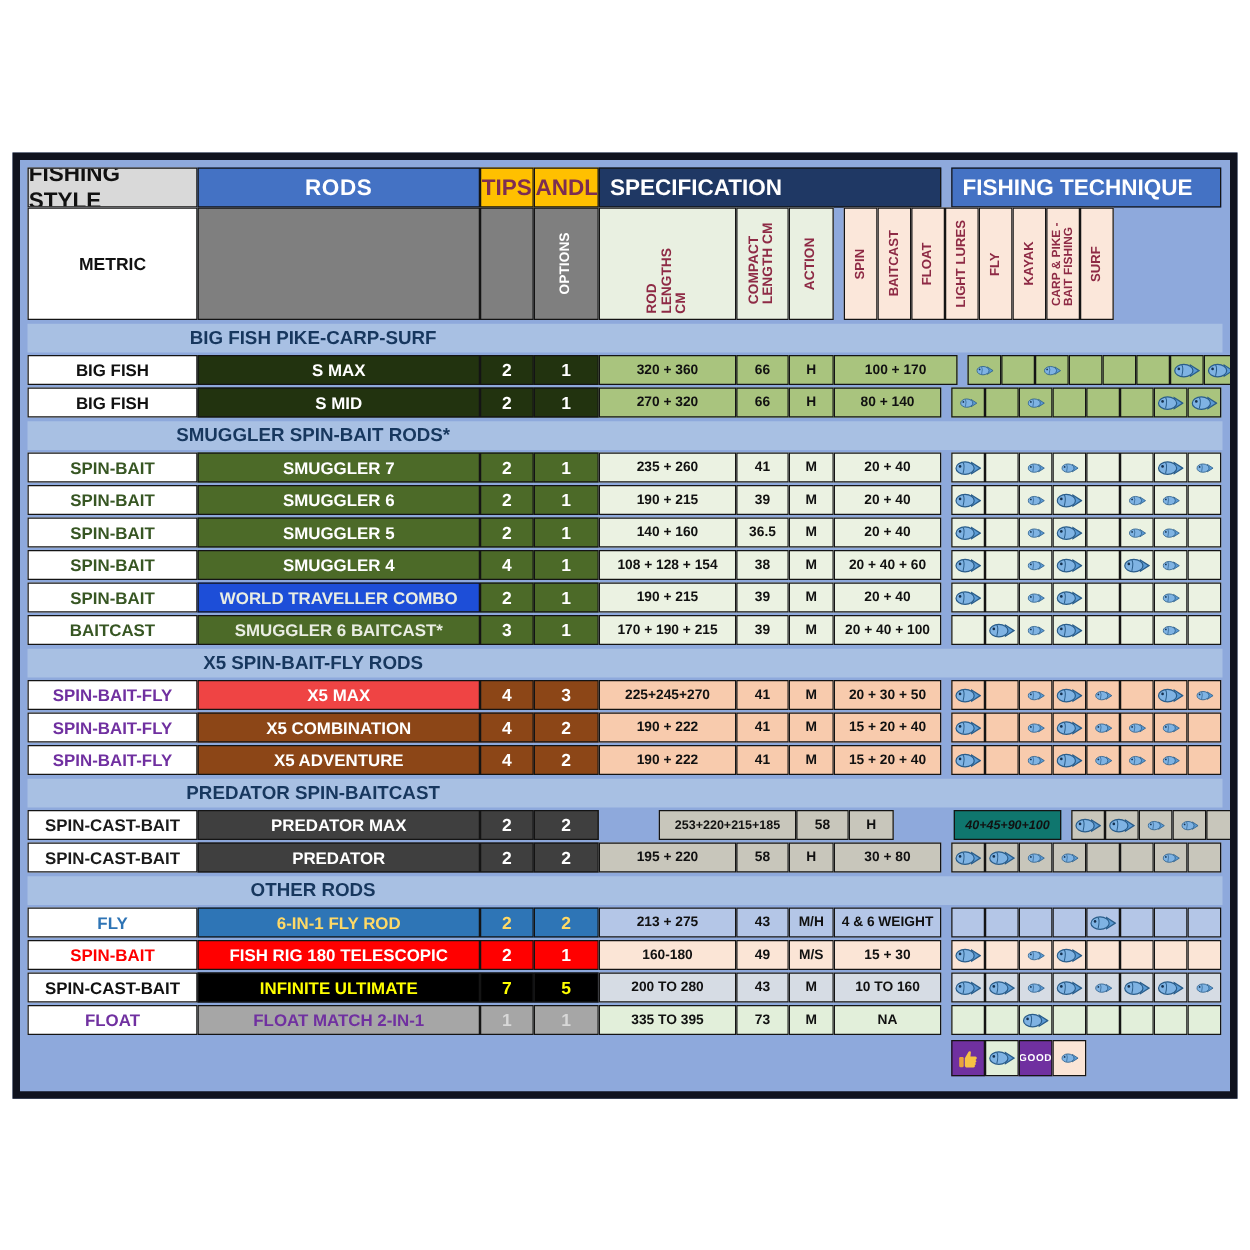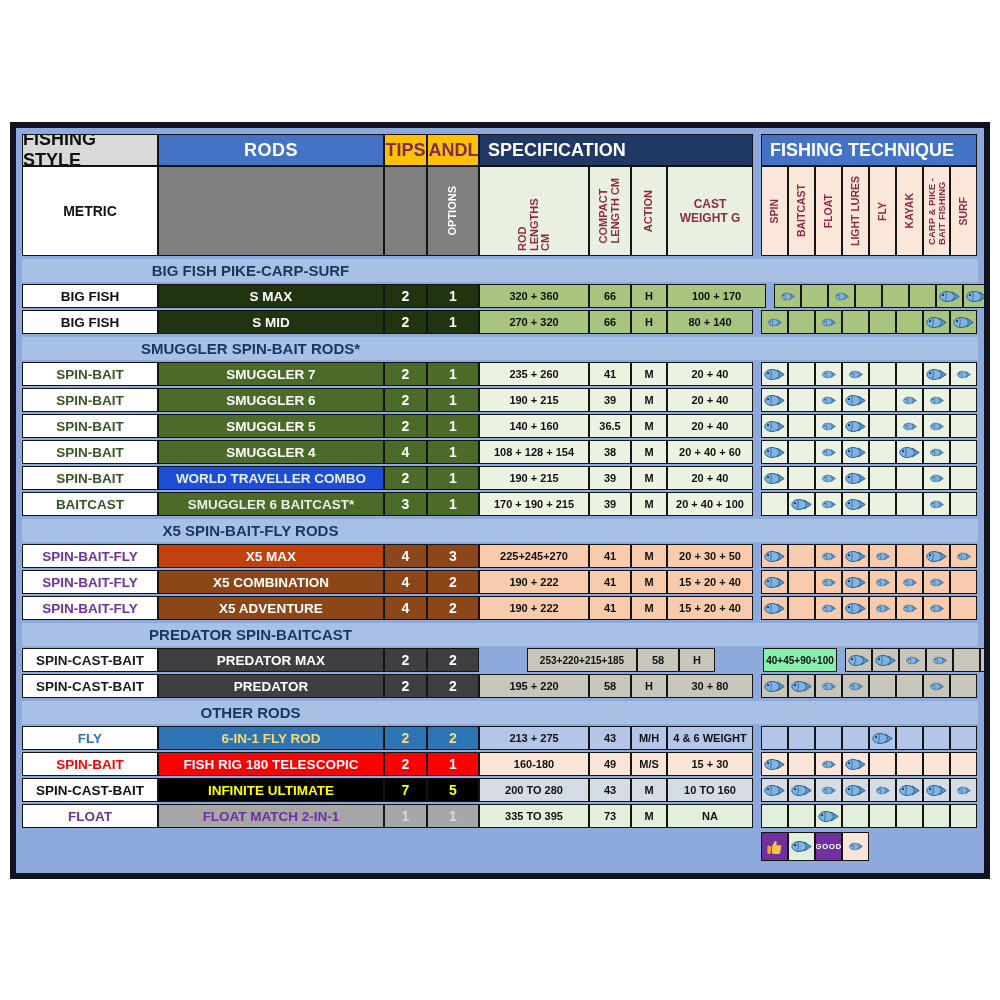--- a/index.html
+++ b/index.html
@@ -99,22 +99,20 @@
         <span class="vtext">ROD LENGTHS
 CM</span>
       </div>
     <div class="cell spec-lbl w-s2">
         <span class="vtext">COMPACT
 LENGTH CM</span>
       </div>
     <div class="cell spec-lbl w-s3">
         <span class="vtext">ACTION</span>
       </div>
-    <div class="cell cast-lbl w-s4"><span>CAST
-WEIGHT G</span></div>
     <div class="gapcol"></div>
     <div class="cell tech-lbl w-t">
         <span class="vtext">SPIN</span>
       </div>
     <div class="cell tech-lbl w-t">
         <span class="vtext">BAITCAST</span>
       </div>
     <div class="cell tech-lbl w-t">
         <span class="vtext">FLOAT</span>
       </div>
@@ -545,21 +543,21 @@
             <circle cx="5" cy="6.3" r="1.3" fill="#15314f"></circle>
           </svg>
         </div>
         <div class="cell w-t" style="background: rgb(235, 242, 226);"></div>
       </div>
       <div class="band">
         <div class="band-text">X5 SPIN-BAIT-FLY RODS</div>
       </div>
       <div class="trow">
         <div class="cell d-style" style="color: rgb(112, 48, 160);">SPIN-BAIT-FLY</div>
-        <div class="cell d-rod" style="background: #c2410c; color: rgb(255, 255, 255);">X5 MAX</div>
+        <div class="cell d-rod" style="background: #ef4444; color: rgb(255, 255, 255);">X5 MAX</div>
         <div class="cell d-num d-tips" style="background: rgb(140, 70, 23); color: rgb(255, 255, 255);">4</div>
         <div class="cell d-num d-handle" style="background: rgb(140, 70, 23); color: rgb(255, 255, 255);">3</div>
         <div class="cell d-spec" style="background: rgb(248, 203, 173); width: 110px;">225+245+270</div>
         <div class="cell d-spec" style="background: rgb(248, 203, 173); width: 42px;">41</div>
         <div class="cell d-spec" style="background: rgb(248, 203, 173); width: 36px;">M</div>
         <div class="cell d-spec" style="background: rgb(248, 203, 173); width: 86px;">20 + 30 + 50</div>
         <div class="gapcol"></div>
         <div class="cell w-t" style="background: rgb(248, 203, 173);">
           <svg viewBox="0 0 26 16" class="fish fish-L">
             <path d="M25 8 L16.5 2.5 L16.5 13.5 Z" fill="#5B9BD5" stroke="#2a5d8a" stroke-width="1.2"></path>
@@ -737,21 +735,21 @@
         <div class="band-text">PREDATOR SPIN-BAITCAST</div>
       </div>
       <div class="trow">
         <div class="cell d-style" style="color: rgb(26, 26, 26);">SPIN-CAST-BAIT</div>
         <div class="cell d-rod" style="background: rgb(63, 63, 63); color: rgb(255, 255, 255);">PREDATOR MAX</div>
         <div class="cell d-num d-tips" style="background: rgb(63, 63, 63); color: rgb(255, 255, 255);">2</div>
         <div class="cell d-num d-handle" style="background: rgb(63, 63, 63); color: rgb(255, 255, 255);">2</div>
         <div class="cell d-spec small" style="background: rgb(200, 198, 187); width: 110px;">253+220+215+185</div>
         <div class="cell d-spec" style="background: rgb(200, 198, 187); width: 42px;">58</div>
         <div class="cell d-spec" style="background: rgb(200, 198, 187); width: 36px;">H</div>
-        <div class="cell d-spec small" style="background: #86efac; width: 74px;">40+45+90+100</div>
+        <div class="cell d-spec small" style="background: #0f766e; width: 86px; font-style: italic;">40+45+90+100</div>
         <div class="gapcol"></div>
         <div class="cell w-t" style="background: rgb(200, 198, 187);">
           <svg viewBox="0 0 26 16" class="fish fish-L">
             <path d="M25 8 L16.5 2.5 L16.5 13.5 Z" fill="#5B9BD5" stroke="#2a5d8a" stroke-width="1.2"></path>
             <ellipse cx="10" cy="8" rx="9" ry="6.2" fill="#7FB3E3" stroke="#2a5d8a" stroke-width="1.2"></ellipse>
             <path d="M8 2.6 Q10 5 8 13.2" fill="none" stroke="#2a5d8a" stroke-width="1"></path>
             <circle cx="5" cy="6.3" r="1.3" fill="#15314f"></circle>
           </svg>
         </div>
         <div class="cell w-t" style="background: rgb(200, 198, 187);">

